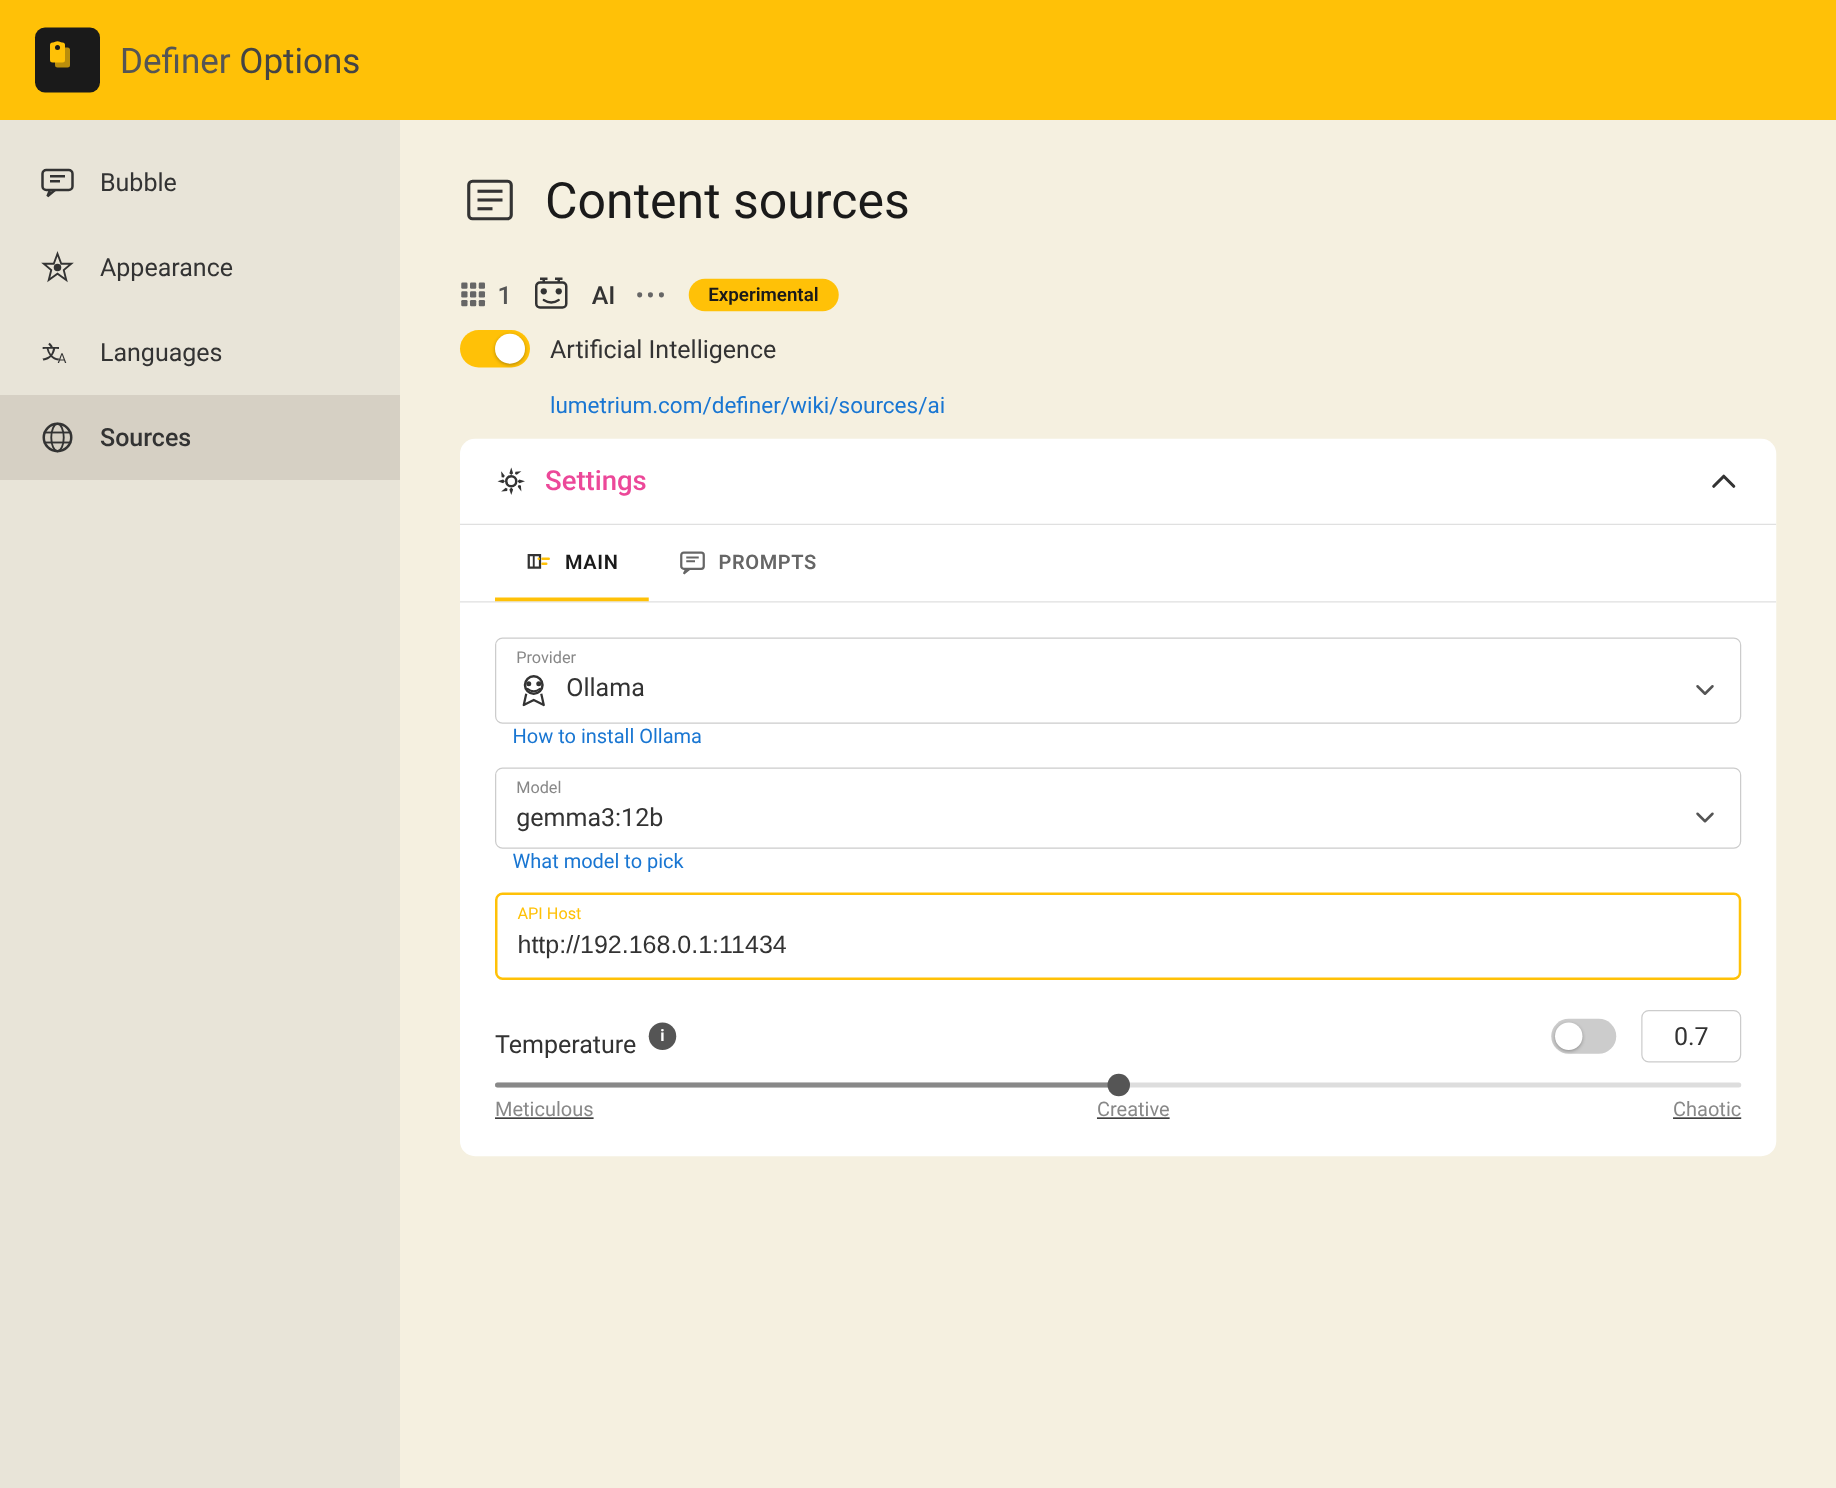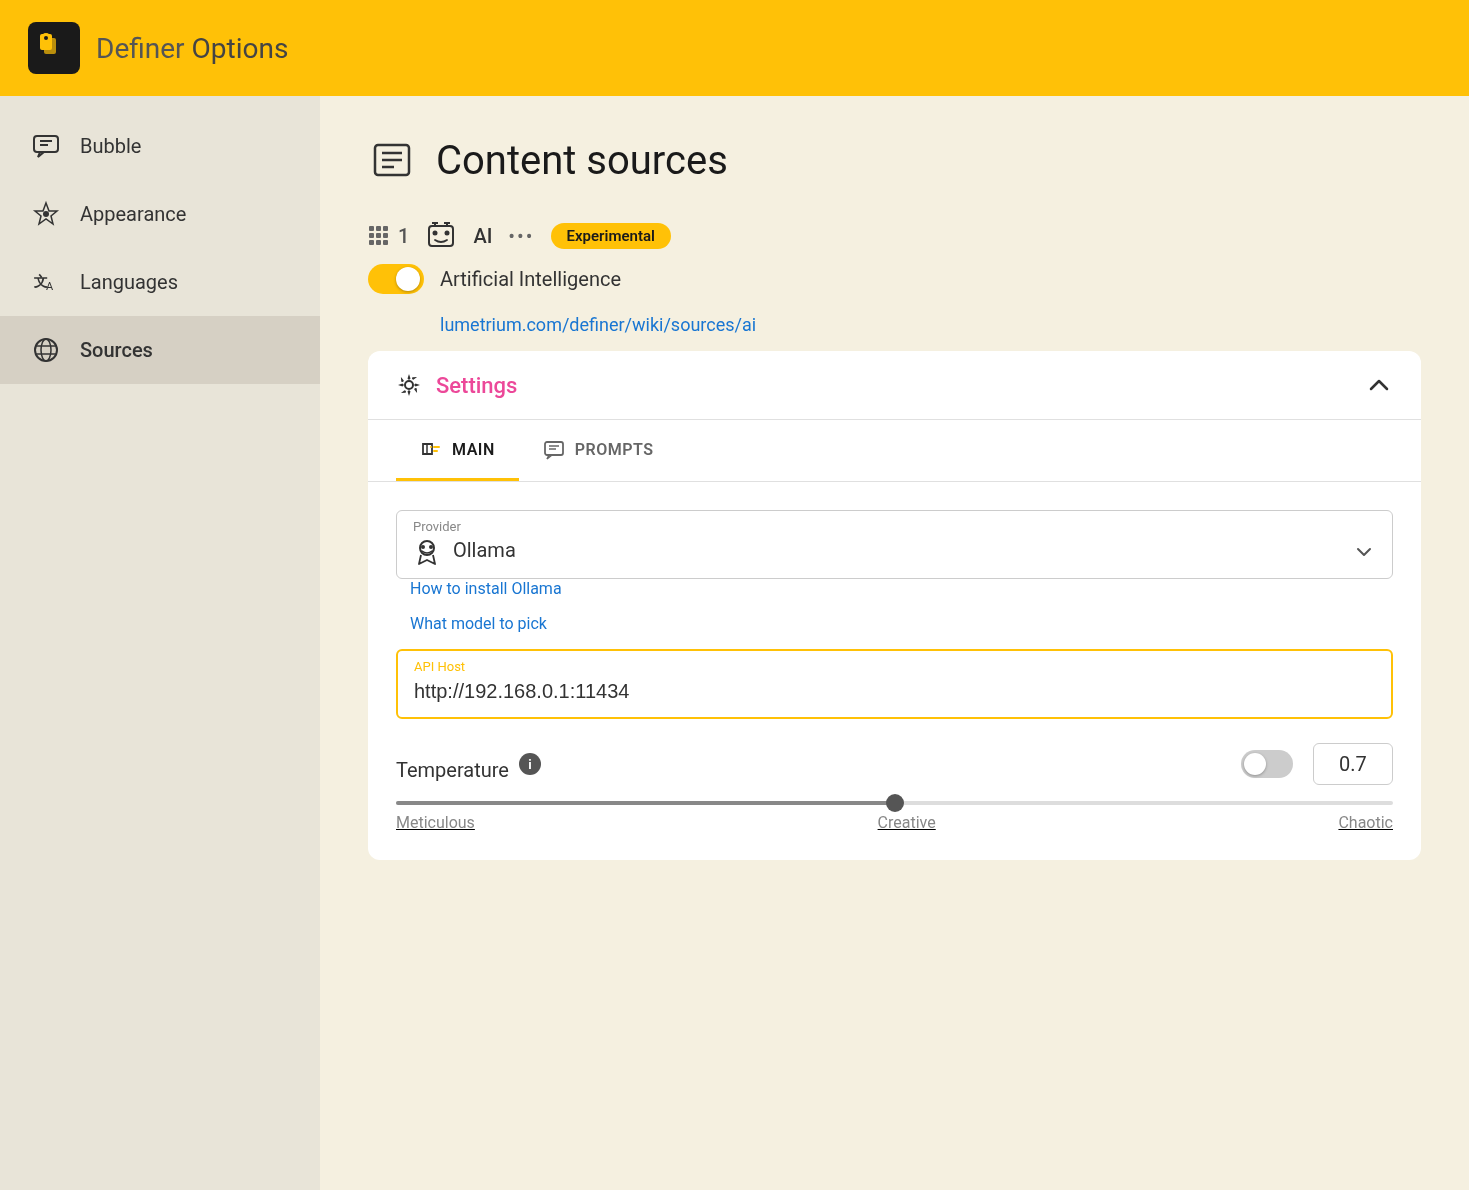--- a/index.html
+++ b/index.html
@@ -567,20 +567,29 @@
               </div>
               <svg class="select-arrow" viewBox="0 0 24 24">
                 <polyline points="6,9 12,15 18,9" stroke="#555" stroke-width="2" fill="none" stroke-linecap="round" stroke-linejoin="round"></polyline>
               </svg>
             </div>
           </div>
           <a class="field-link" href="#">How to install Ollama</a>
         </div>
 
         <div class="field-group">
+          <div class="field-wrapper">
+            <span class="field-label">Model</span>
+            <div class="field-select">
+              <span class="field-select-value" style="font-size:20px;">gemma3:12b</span>
+              <svg class="select-arrow" viewBox="0 0 24 24">
+                <polyline points="6,9 12,15 18,9" stroke="#555" stroke-width="2" fill="none" stroke-linecap="round" stroke-linejoin="round"></polyline>
+              </svg>
+            </div>
+          </div>
           <a class="field-link" href="#">What model to pick</a>
         </div>
 
         <div class="field-group">
           <div class="field-wrapper focused">
             <span class="field-label focused-label">API Host</span>
             <input class="field-input" type="text" value="http://192.168.0.1:11434" style="">
           </div>
         </div>
 

